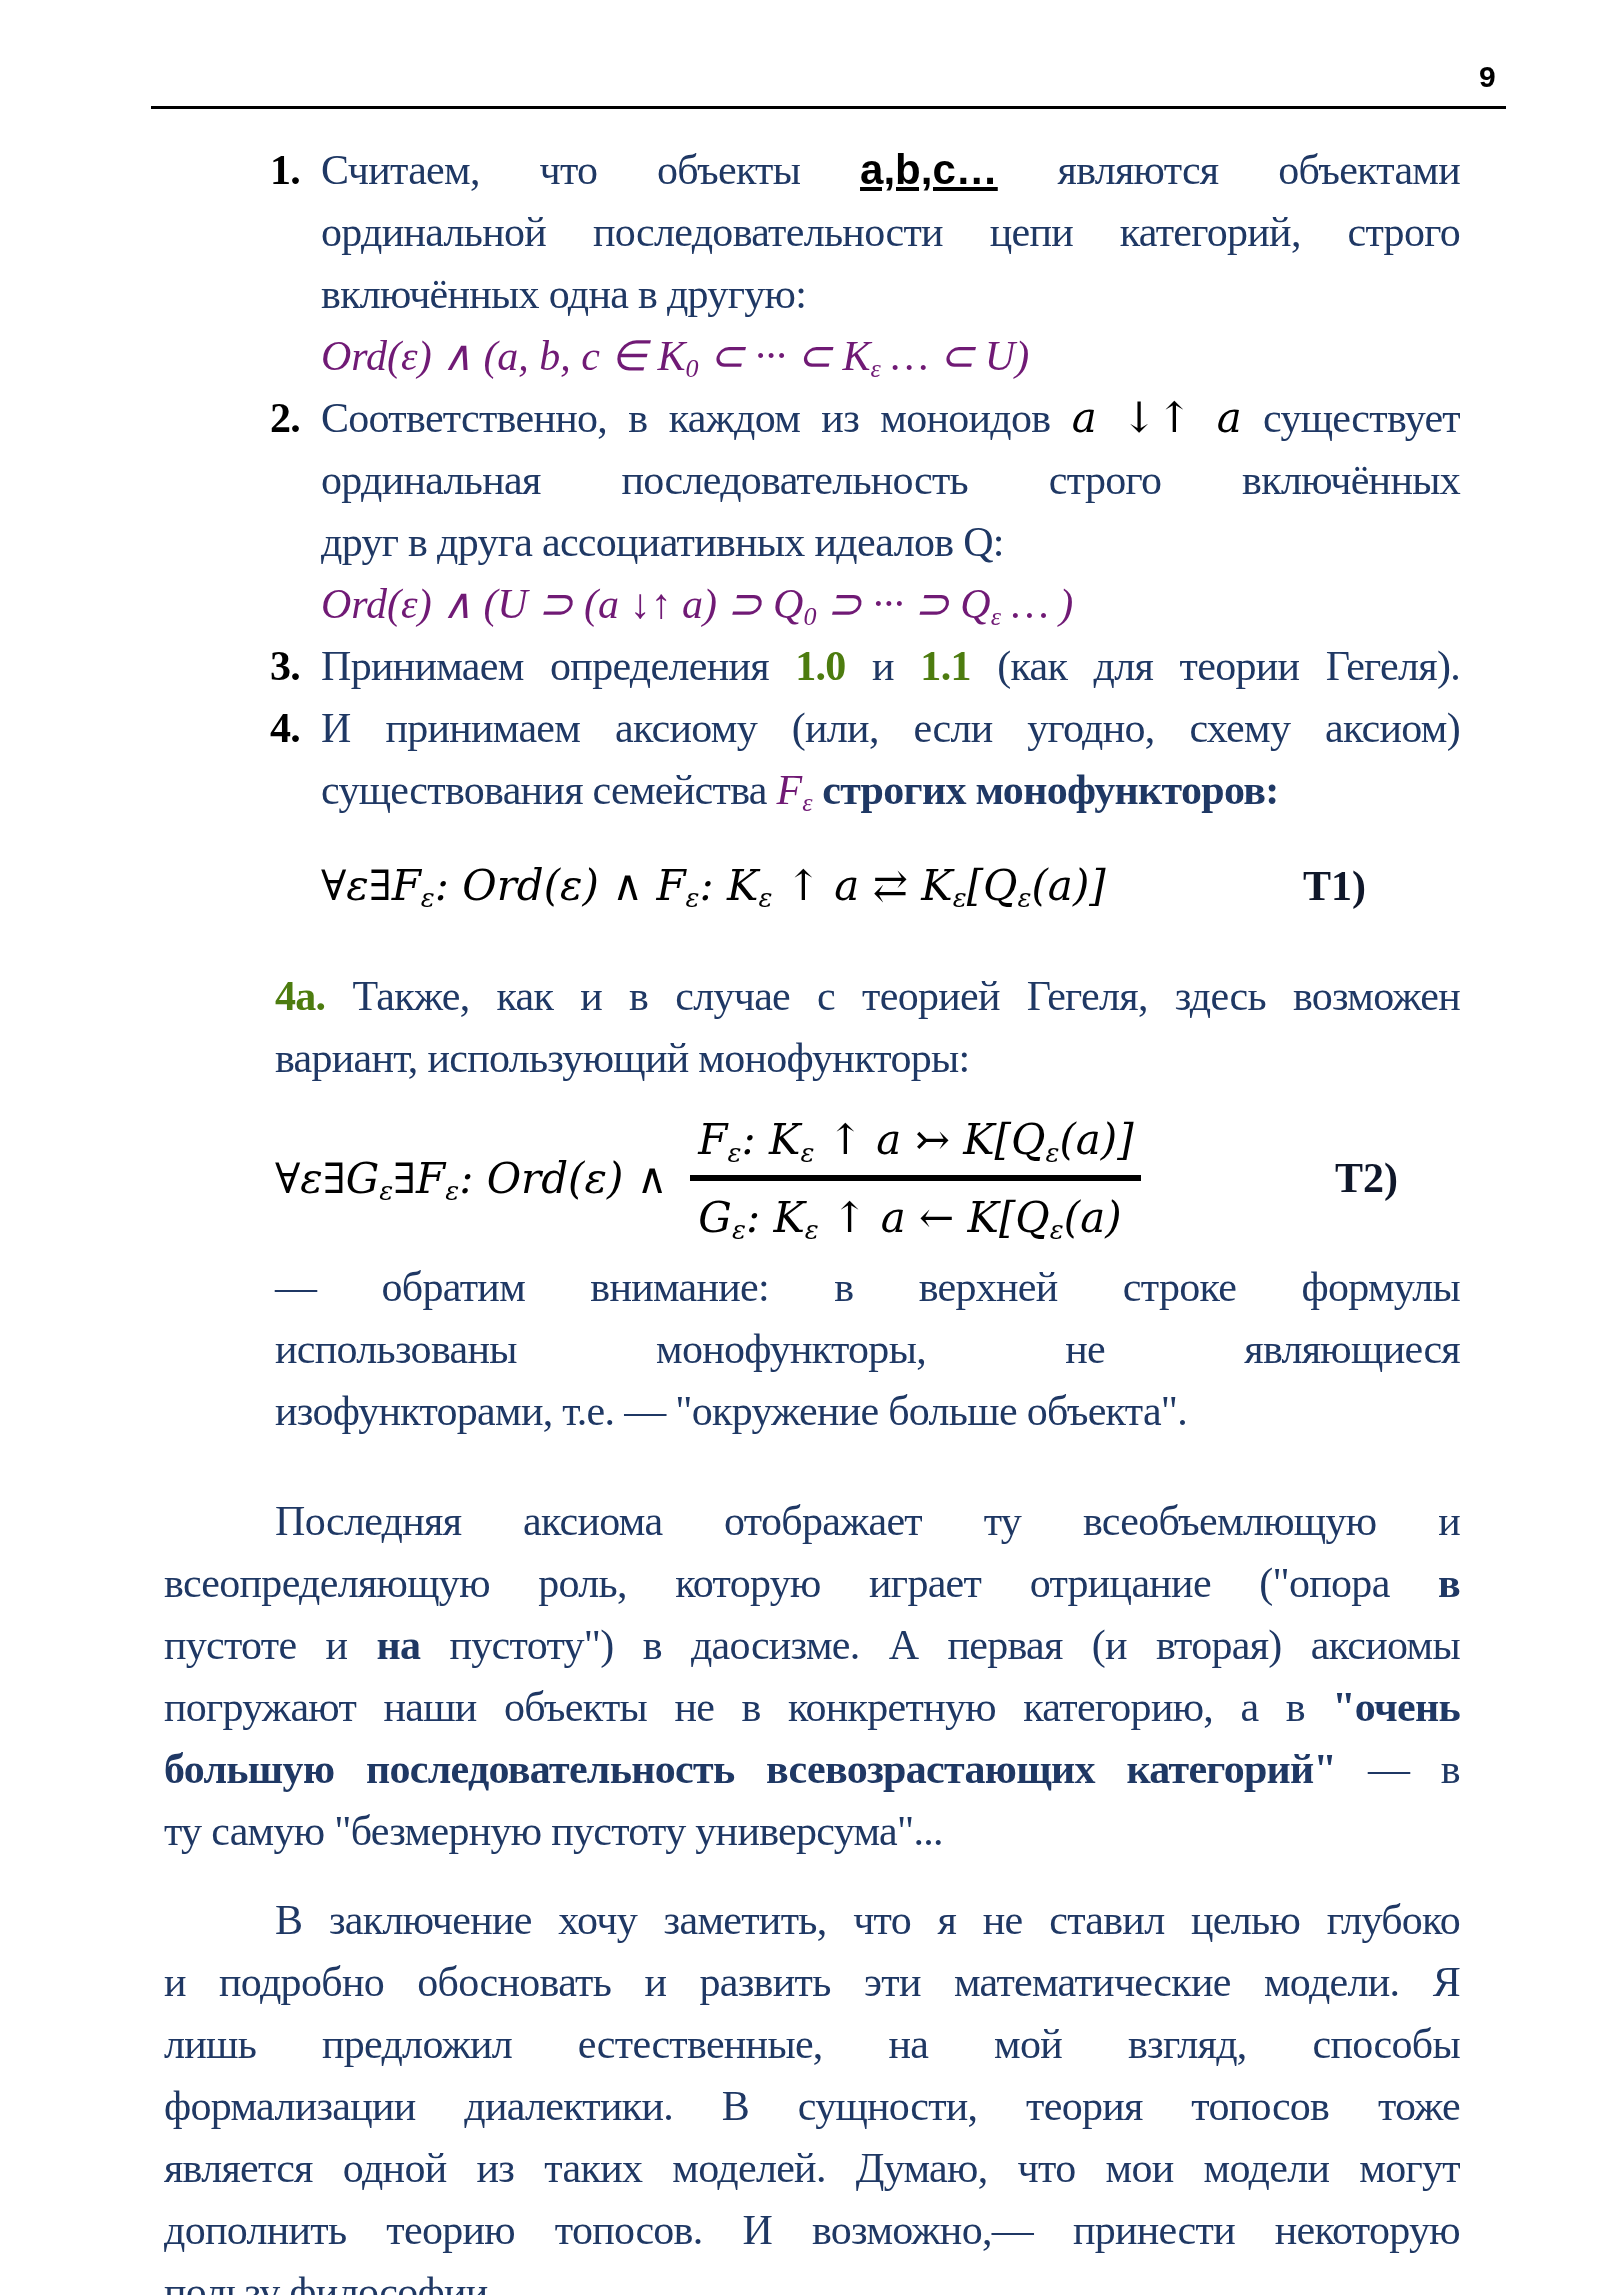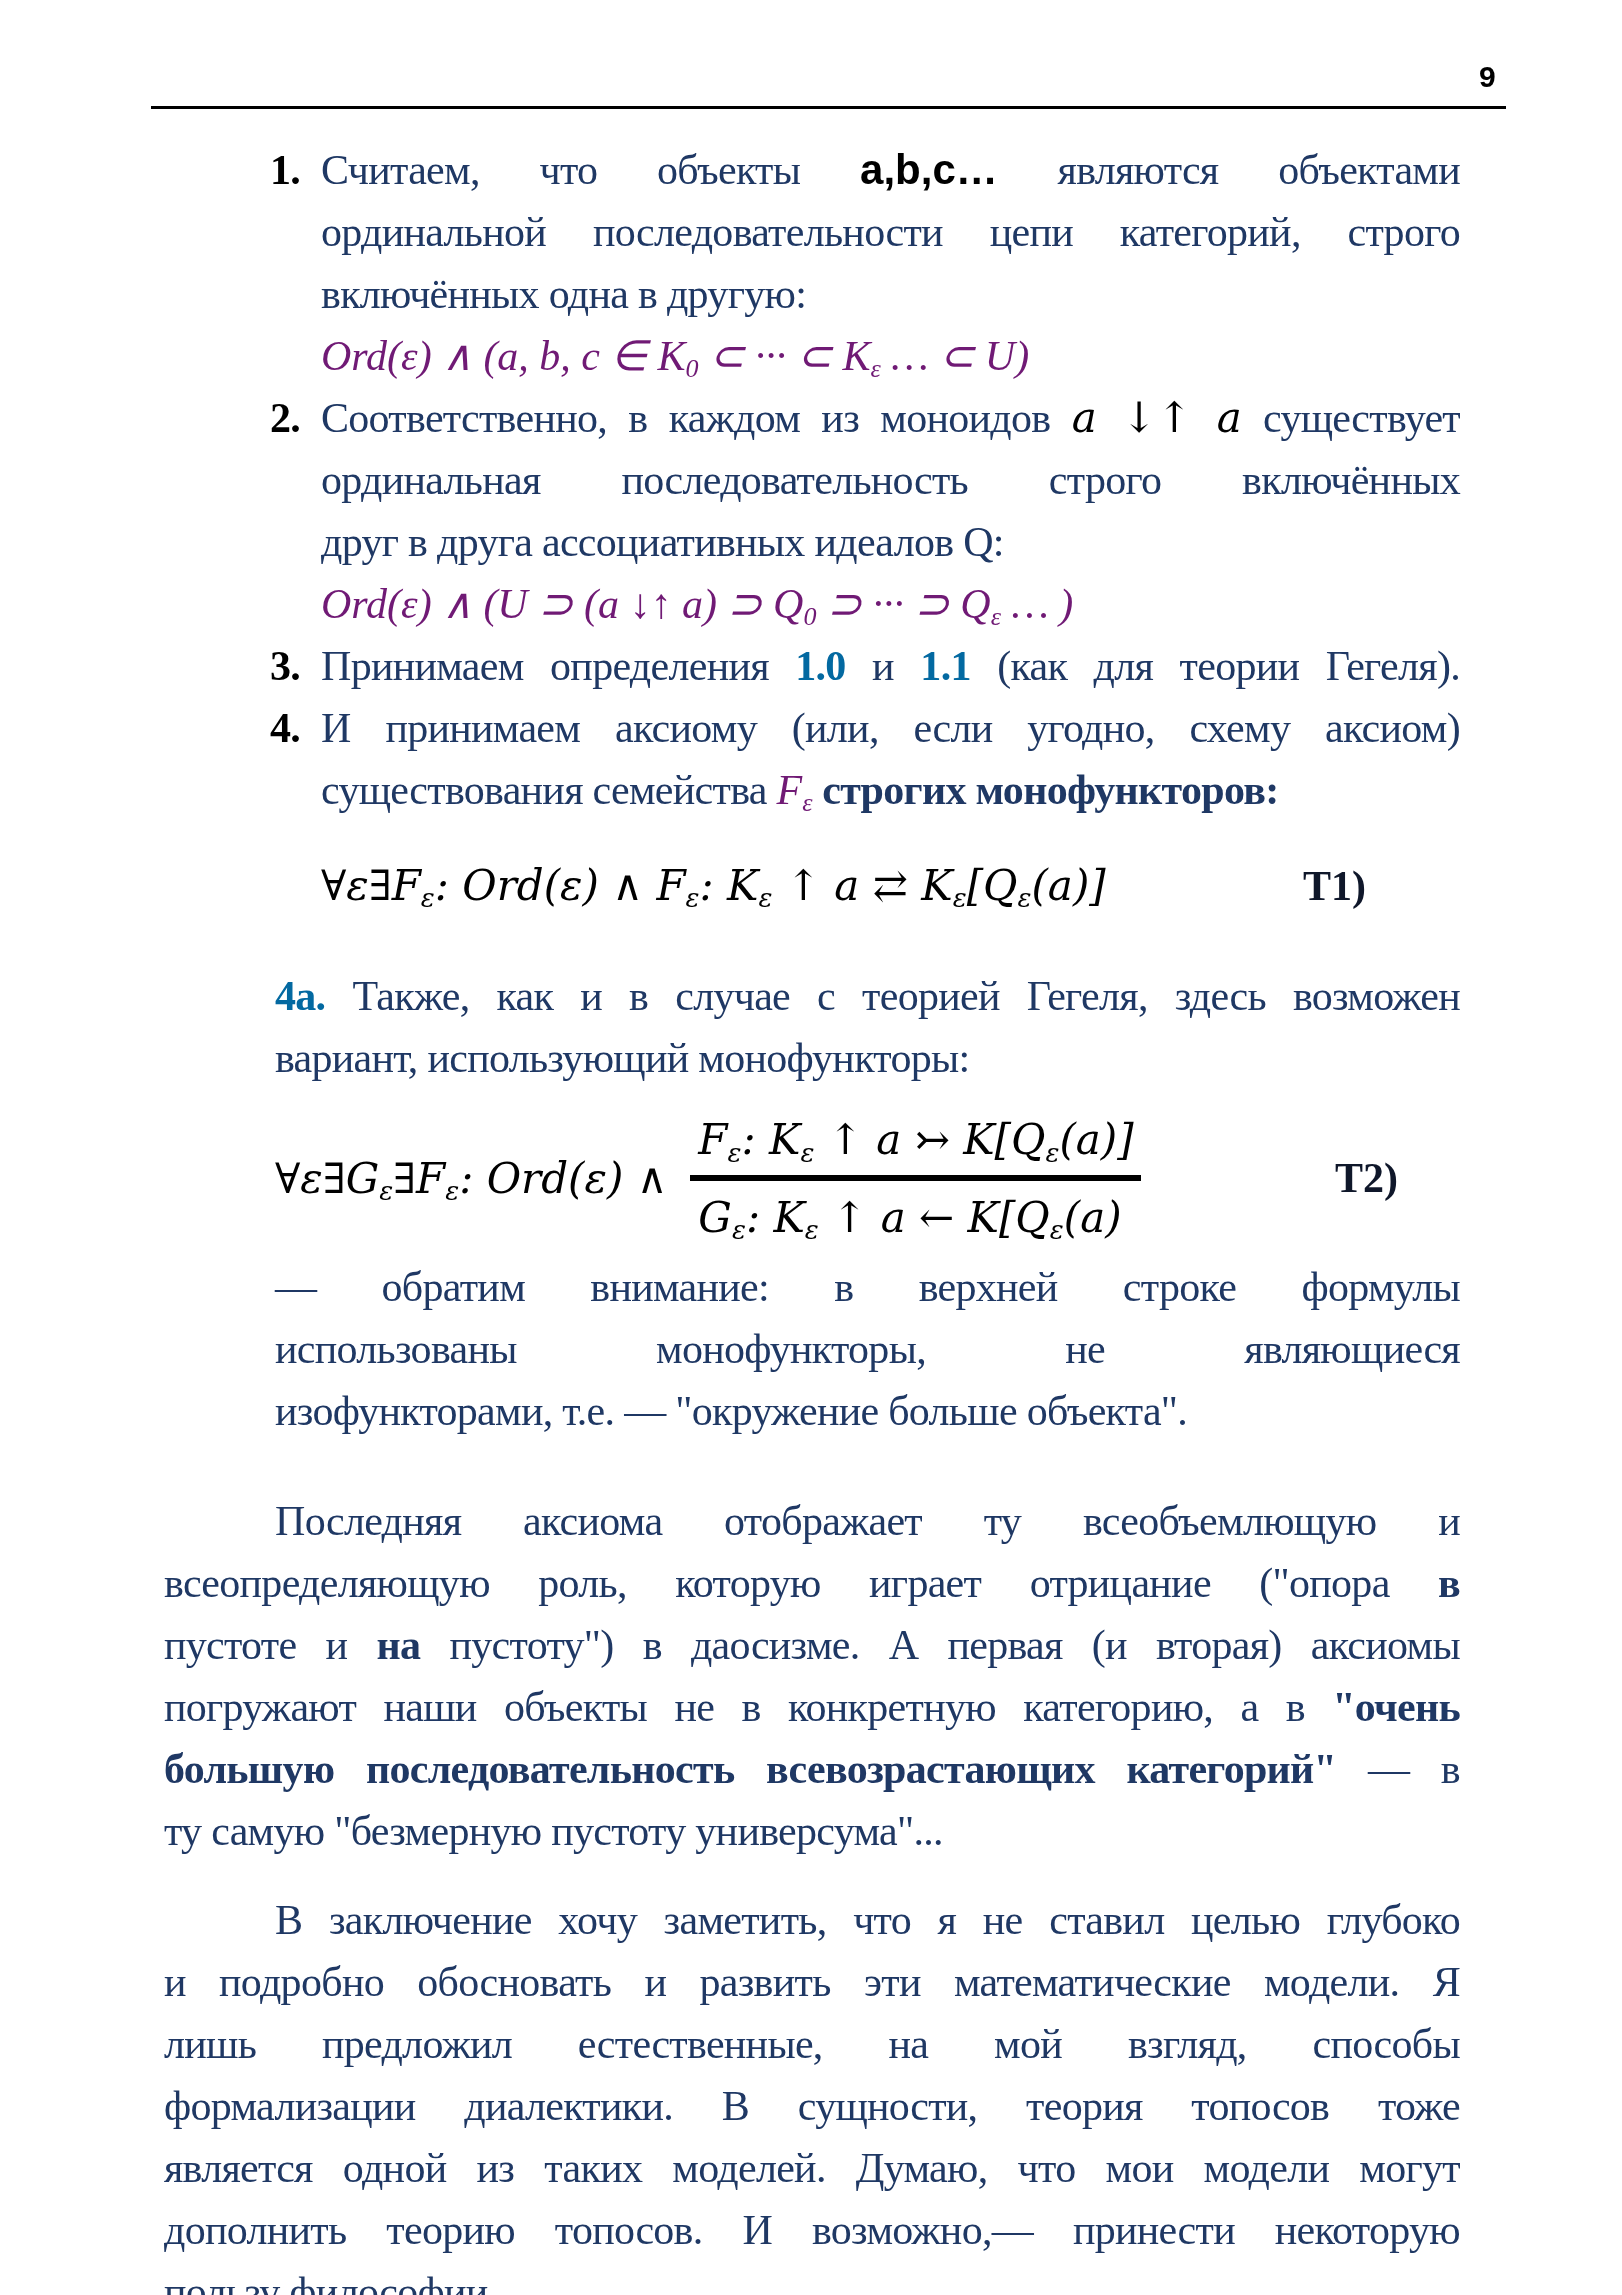--- a/index.html
+++ b/index.html
@@ -59,22 +59,22 @@
   .marker {
     position: absolute;
     left: -51px;
     top: 0;
     color: #000000;
     font-weight: 700;
   }
   .indent170 { margin-left: 111px; }
   .first-indent { text-indent: 111px; }
   .b  { font-weight: 700; }
-  .blk { color: #0369a1; font-weight: 700; }
-  .sans { font-family: "Liberation Sans", sans-serif; font-weight: 700; color: #000000; letter-spacing: 0; }
+  .blk { color: #4d7c0f; font-weight: 700; }
+  .sans { font-family: "Liberation Sans", sans-serif; font-weight: 700; color: #000000; letter-spacing: 0; text-decoration: underline; }
   .m  { font-style: italic; color: #000000; font-family: "DejaVu Serif", "DejaVu Sans", serif; letter-spacing: 0; }
   .mn { font-style: italic; color: #701a75; font-family: Liberation Serif, serif; letter-spacing: 0; }
   sub {
     font-size: 62%;
     vertical-align: baseline;
     position: relative;
     top: 0.28em;
     line-height: 0;
   }
   .t1-row {

